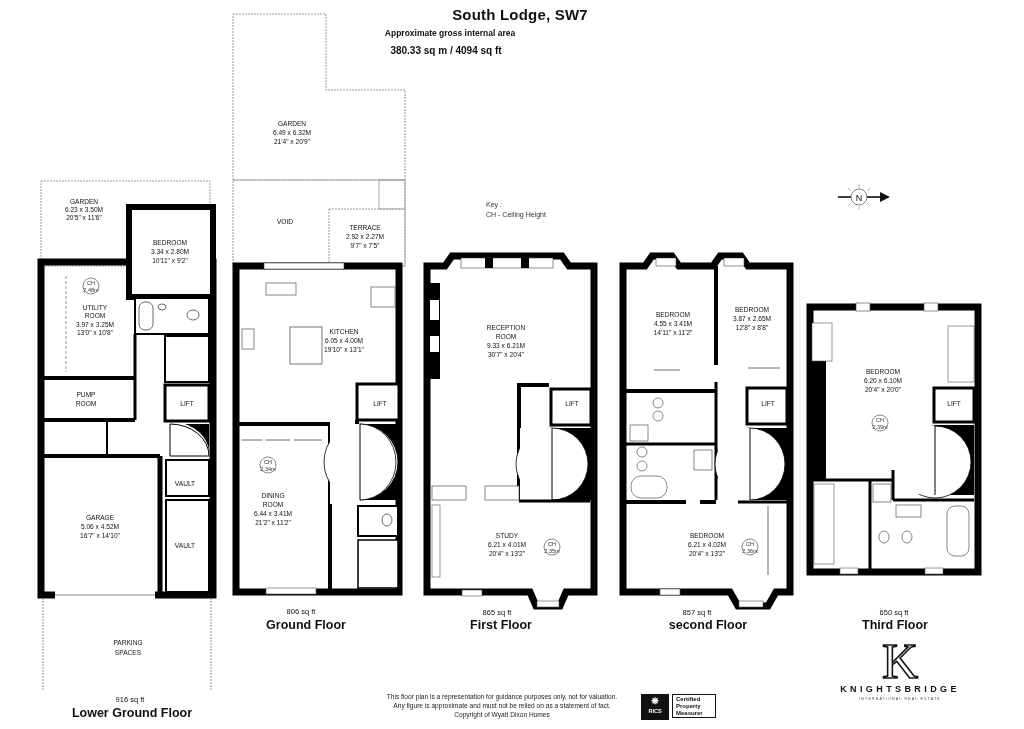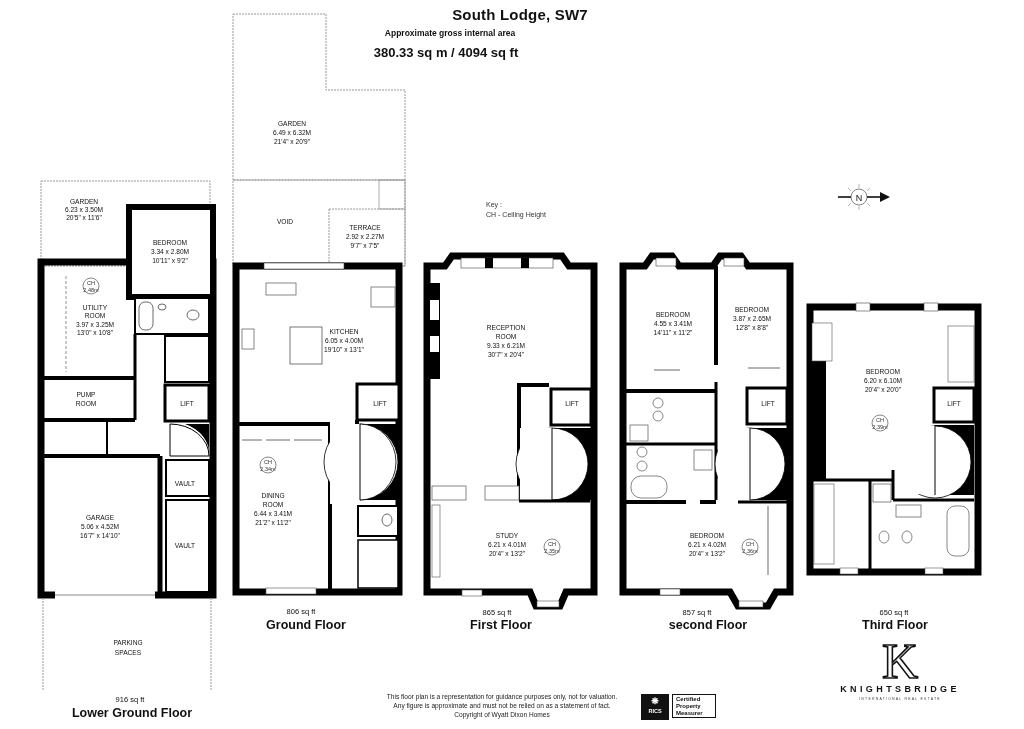--- a/index.html
+++ b/index.html
@@ -1,21 +1,21 @@
 <!DOCTYPE html>
 <html><head>
 <meta charset="utf-8">
 <style>
   html, body { margin: 0; padding: 0; background: #ffffff; }
   body { width: 1024px; height: 729px; position: relative; overflow: hidden;
          font-family: "Liberation Sans", sans-serif; color: #111; }
   .abs { position: absolute; }
   .title { left: 8px; width: 1024px; top: 6px; text-align: center; font-size: 15px; font-weight: bold; letter-spacing: 0.2px; }
   .subtitle { left: 0; width: 900px; top: 28px; text-align: center; font-size: 8.5px; font-weight: bold; }
-  .area { left: 0; width: 892px; top: 45px; text-align: center; font-size: 13px; font-weight: bold; }
+  .area { left: 0; width: 892px; top: 45px; text-align: center; font-size: 10px; font-weight: bold; }
   .key { left: 486px; top: 200px; font-size: 7px; color: #333; line-height: 10px; }
   svg.plans { position: absolute; left: 0; top: 0; }
   .lbl { font-family: "Liberation Sans", sans-serif; font-size: 6.6px; fill: #111; text-anchor: middle; }
   .ch { font-family: "Liberation Sans", sans-serif; font-size: 5.5px; fill: #333; text-anchor: middle; }
   .sqft { font-family: "Liberation Sans", sans-serif; font-size: 7.5px; fill: #111; text-anchor: middle; }
   .floorname { font-family: "Liberation Sans", sans-serif; font-size: 12.5px; fill: #111; text-anchor: middle; font-weight: bold; }
   .disclaimer { left: 370px; top: 692px; width: 264px; text-align: center; font-size: 6.6px; line-height: 9px; color: #222; }
   .rics { left: 641px; top: 694px; width: 28px; height: 26px; background: #111; color: #fff; font-size: 5.5px; font-weight: bold; text-align: center; }
   .rics .mark { display:block; font-size: 9px; line-height: 14px; }
   .cpm { left: 672px; top: 694px; width: 44px; height: 24px; border: 1px solid #111; font-size: 6px; font-weight: bold; line-height: 7px; padding: 1px 0 0 3px; box-sizing: border-box; }

